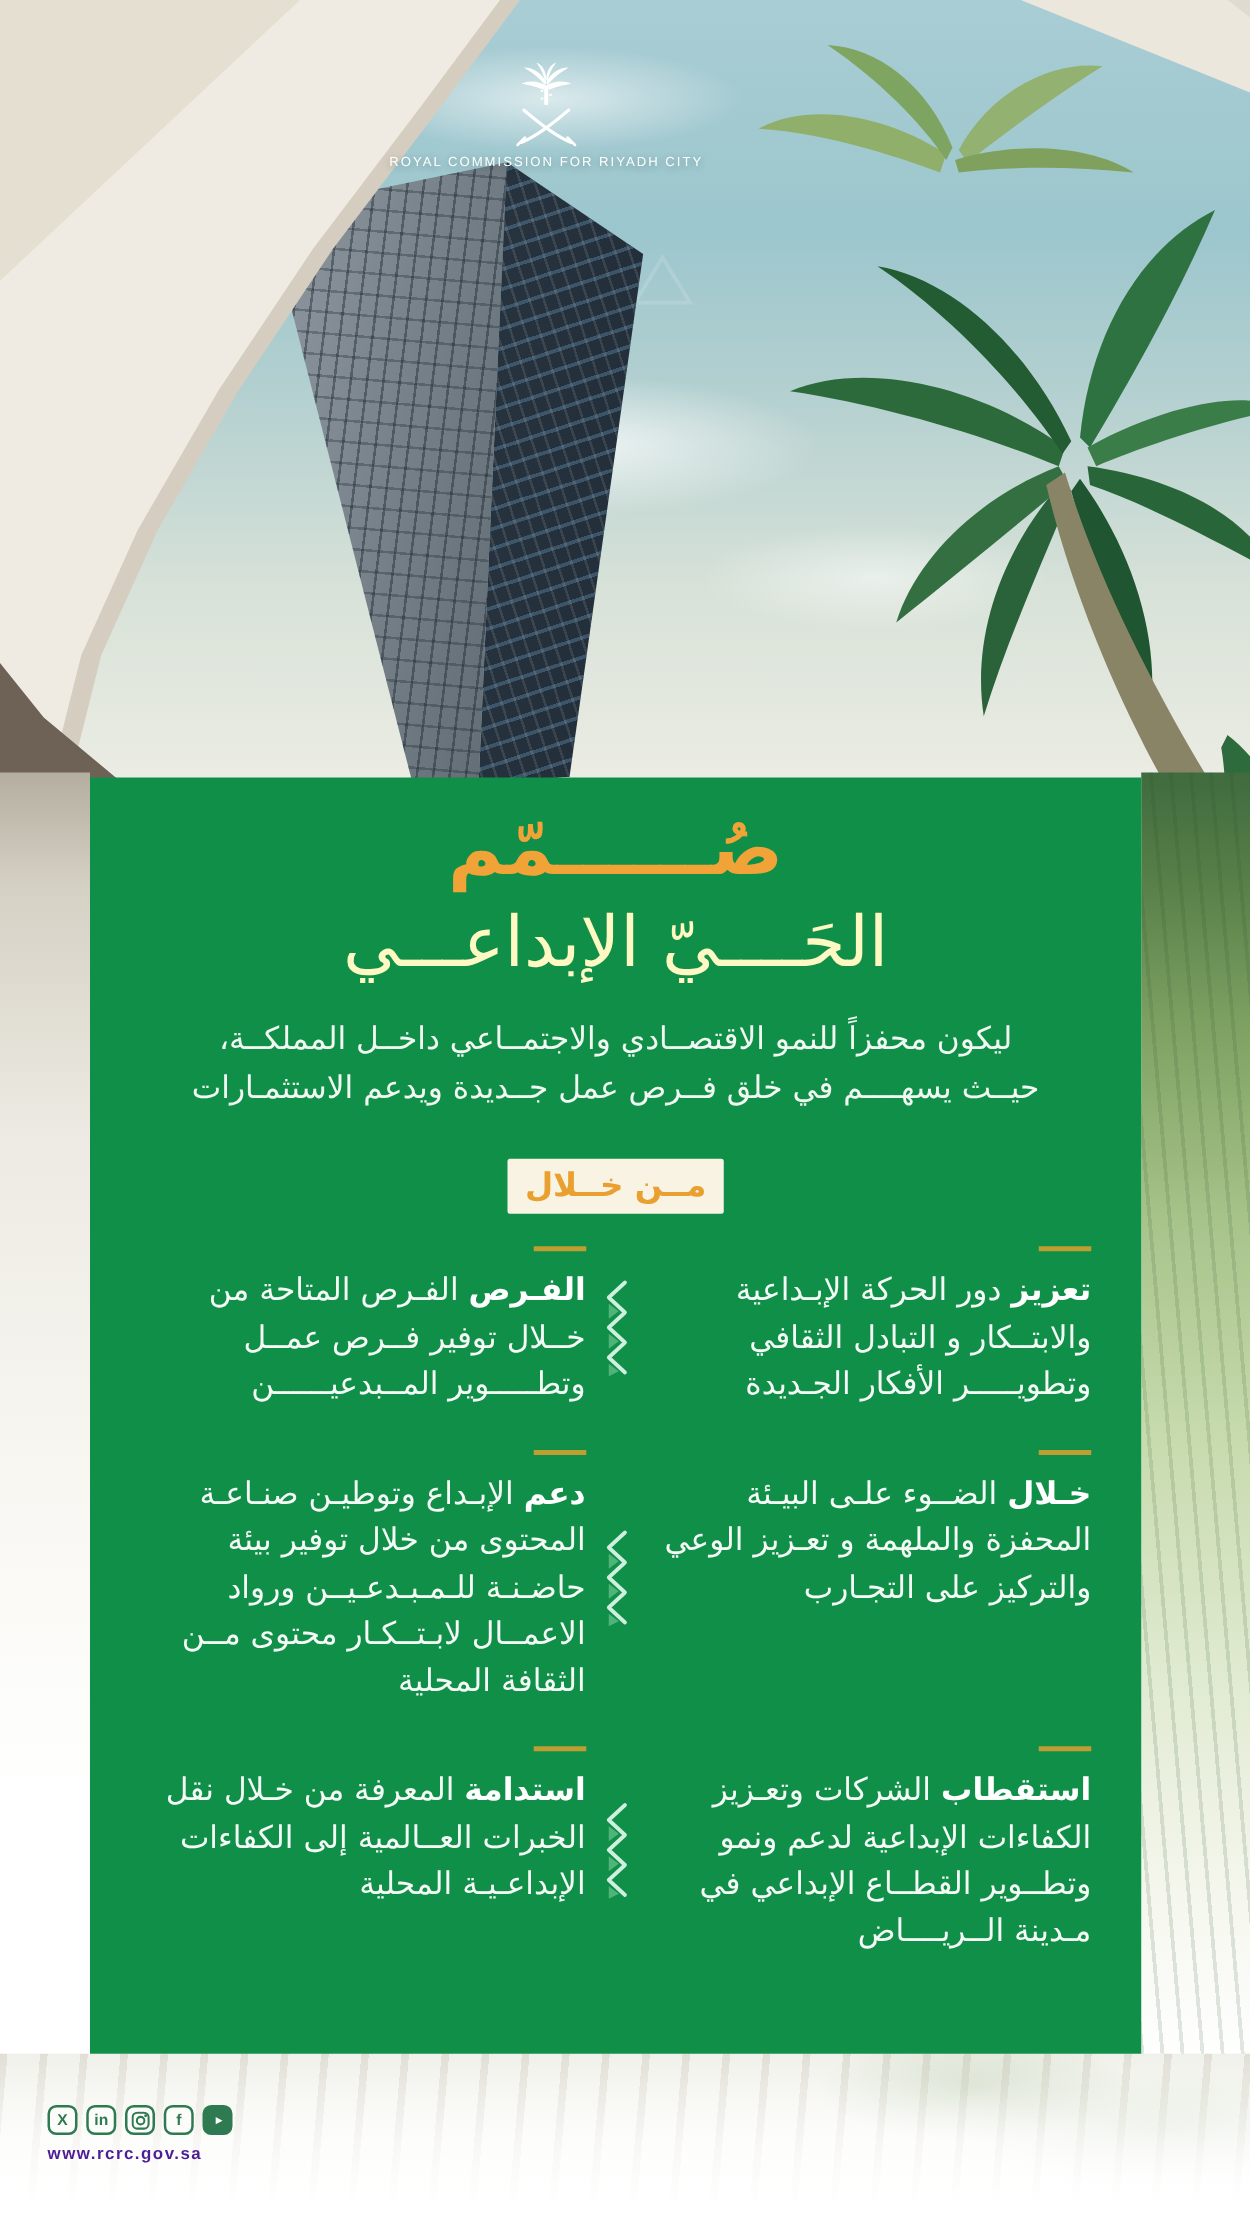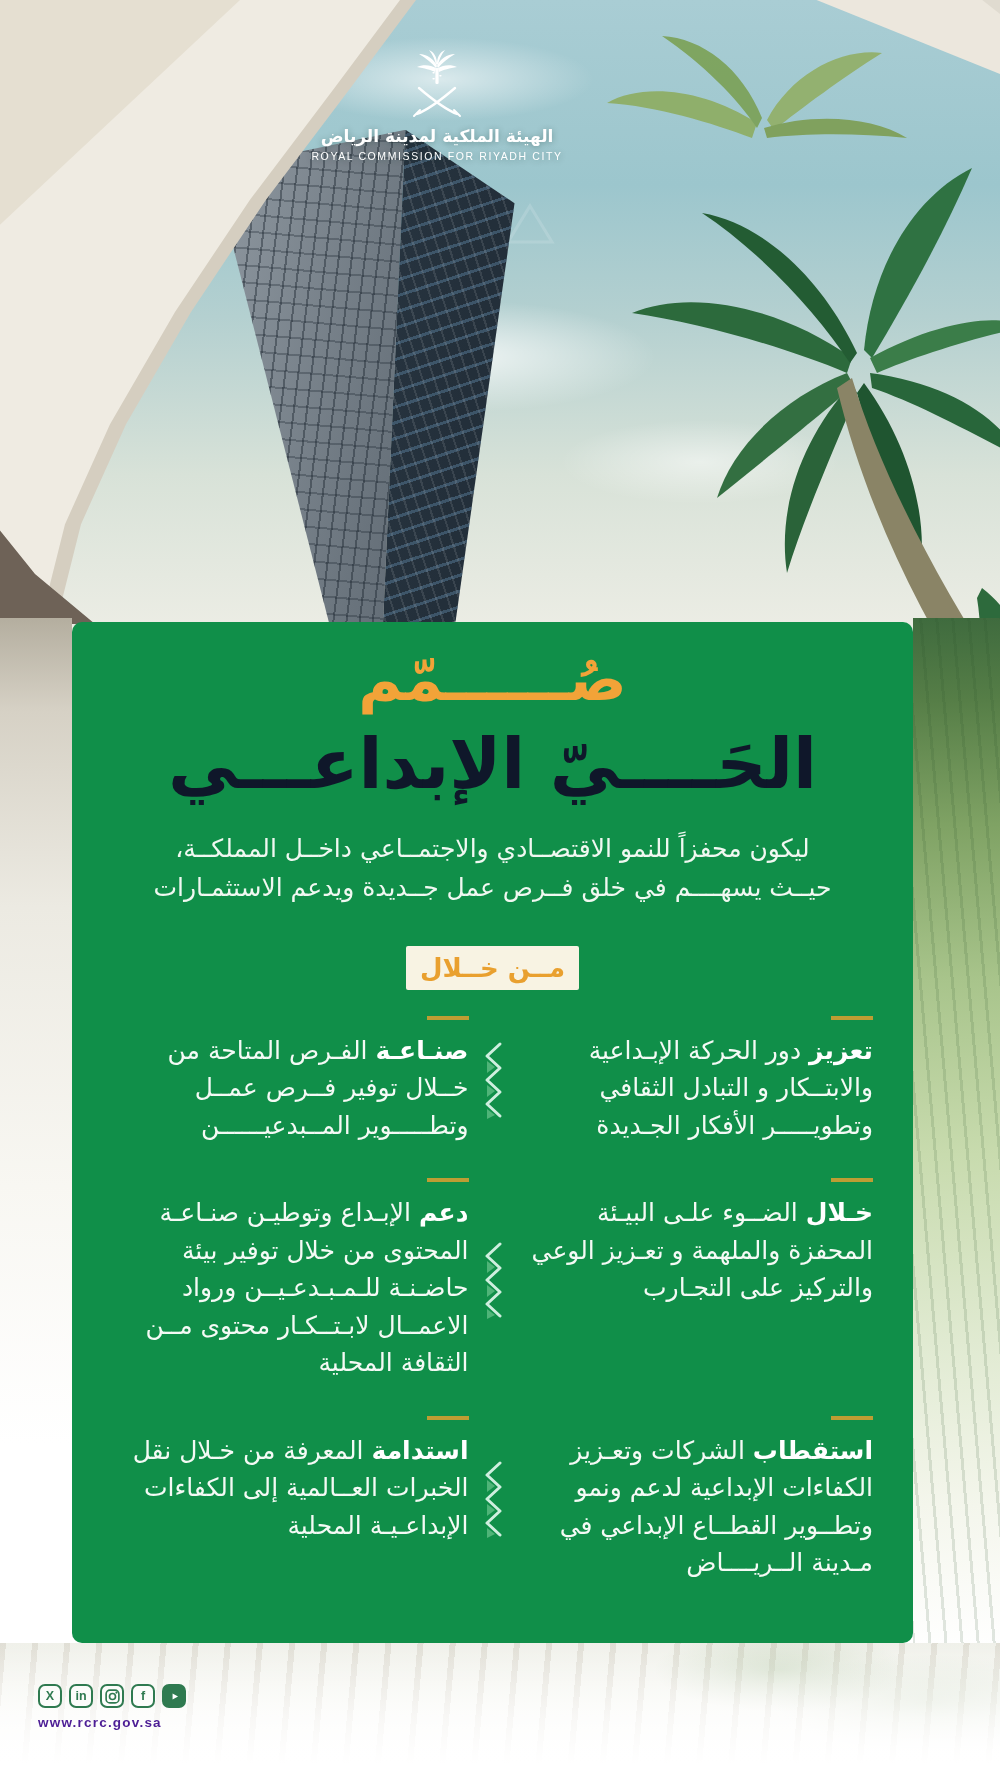--- a/index.html
+++ b/index.html
@@ -64,24 +64,24 @@
   .logo{position:absolute;left:237px;top:50px;width:400px;z-index:3;text-align:center;color:#fff;}
   .logo svg{display:block;margin:0 auto;}
   .logo-ar{direction:rtl;font-size:17px;font-weight:bold;margin-top:6px;letter-spacing:.5px;
            text-shadow:0 1px 6px rgba(0,50,40,.35);}
   .logo-en{font-size:10.5px;font-weight:normal;letter-spacing:1.6px;margin-top:4px;
            font-family:"Liberation Sans",sans-serif;text-shadow:0 1px 6px rgba(0,50,40,.35);}
 
   
   .card{position:absolute;left:72px;top:622px;width:841px;height:1021px;z-index:2;
         background:#108F49;color:#fff;text-align:center;overflow:hidden;
-        display:flex;flex-direction:column;align-items:center;border-radius:10px;}
+        display:flex;flex-direction:column;align-items:center;}
   .t-accent{direction:rtl;color:#F2A338;font-size:60px;font-weight:bold;line-height:1.25;
             margin:20px 0 0;white-space:nowrap;}
-  .t-main{direction:rtl;color:#0f172a;font-size:70px;font-weight:bold;line-height:1.3;
+  .t-main{direction:rtl;color:#fef9c3;font-size:56px;font-weight:normal;line-height:1.3;
           margin:2px 0 0;white-space:nowrap;}
   .intro{direction:rtl;font-size:25px;line-height:1.55;margin:20px 0 0;color:#f0f8f1;}
   .badge{direction:rtl;display:inline-block;background:#F8F3E3;color:#E9A02F;
          font-size:26px;font-weight:bold;padding:7px 14px;margin-top:38px;border-radius:2px;}
   .grid{direction:rtl;display:grid;grid-template-columns:1fr 48px 1fr;row-gap:34px;
         width:100%;padding:0 40px;margin-top:26px;align-items:start;}
   .item{text-align:right;}
   .dash{display:block;width:42px;height:4px;background:#BE9D33;margin:0 0 12px auto;}
   .item p{margin:0;font-size:25px;line-height:1.5;color:#f4faf5;}
   .item b{font-weight:bold;color:#fff;}
@@ -168,21 +168,20 @@
       </g>
       <g fill="none" stroke="#fff" stroke-width="2.4" stroke-linecap="round">
         <path d="M6 64 C16 60 30 50 44 38"></path>
         <path d="M46 64 C36 60 22 50 8 38"></path>
       </g>
       <g stroke="#fff" stroke-width="2" stroke-linecap="round">
         <path d="M9 60 L3 66"></path>
           <path d="M43 60 L49 66"></path>
       </g>
     </svg>
-    <div class="logo-ar" data-interactable="false">الهيئة الملكية لمدينة الرياض</div>
     <div class="logo-en" data-interactable="false">ROYAL COMMISSION FOR RIYADH CITY</div>
   </header>
 
   <section class="card" data-interactable="false">
     <h1 class="t-accent" data-interactable="false">صُــــــمّم</h1>
     <h2 class="t-main" data-interactable="false">الحَــــيّ الإبداعـــي</h2>
     <p class="intro" data-interactable="false"><span data-interactable="false">ليكون محفزاً للنمو الاقتصــادي والاجتمــاعي داخــل المملكــة،</span><br><span data-interactable="false">حيــث يسهــــم في خلق فــرص عمل جــديدة ويدعم الاستثمـارات</span></p>
     <div class="badge" data-interactable="false">مــن خــلال</div>
 
     <div class="grid" data-interactable="false">
@@ -197,21 +196,21 @@
           <path d="M18 3 L5 15 L18 27 L5 39 L18 51 L5 63 L18 75" fill="none" stroke="#CFEFDF" stroke-width="3" stroke-linejoin="round" stroke-linecap="round"></path>
           <g fill="#4FB478">
             <path d="M5 20 L13 26 L5 32 Z"></path>
             <path d="M5 44 L13 50 L5 56 Z"></path>
             <path d="M5 68 L13 74 L5 78 Z"></path>
           </g>
         </svg>
       </div>
       <div class="item" data-interactable="false">
         <span class="dash" data-interactable="false"></span>
-        <p><b data-interactable="false">صنـاعـة</b>
+        <p><b data-interactable="false">الفـرص</b>
            <span data-interactable="false">الفـرص المتاحة من خــلال توفير فــرص عمــل وتطـــــوير المــبدعيــــــن</span></p>
       </div>
 
       <div class="item" data-interactable="false">
         <span class="dash" data-interactable="false"></span>
         <p><b data-interactable="false">خـلال</b>
            <span data-interactable="false">الضــوء علـى البيـئة المحفزة والملهمة و تعـزيز الوعي والتركيز على التجـارب</span></p>
       </div>
       <div class="zz" data-interactable="false">
         <svg width="22" height="78" viewBox="0 0 22 78" data-interactable="false">

